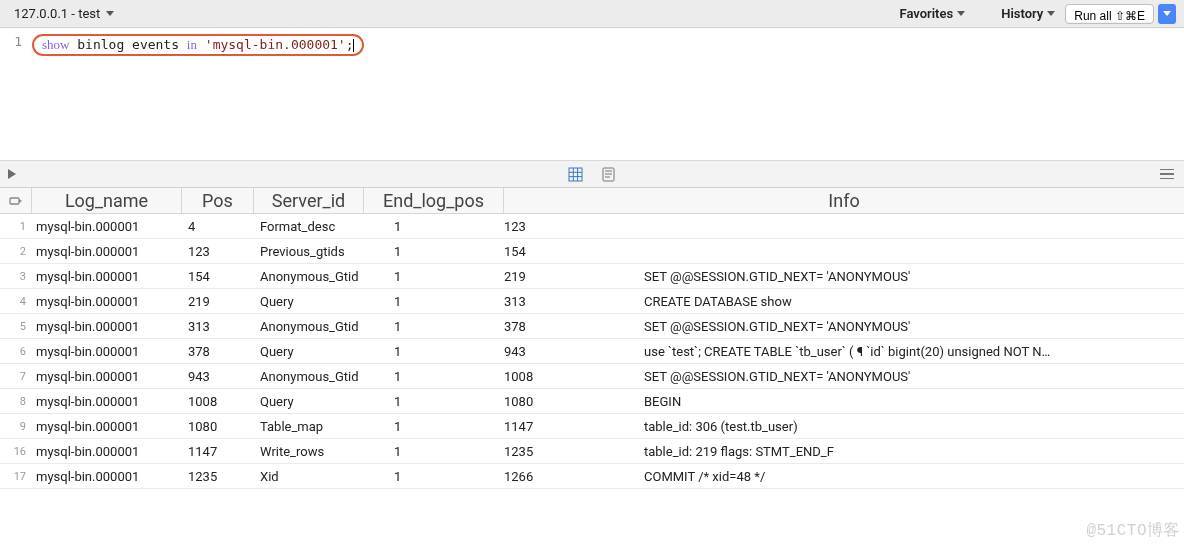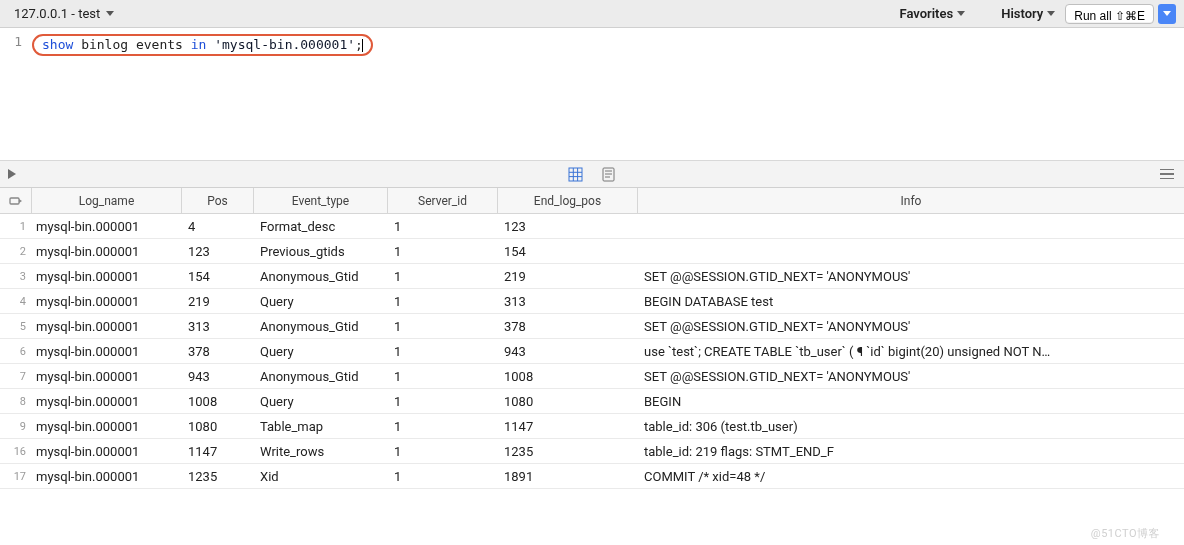--- a/index.html
+++ b/index.html
@@ -91,22 +91,22 @@
     font-size: 13px;
     line-height: 18px;
   }
   .code-highlight {
     display:inline-block;
     border:2px solid #e05a3a;
     border-radius: 14px;
     padding: 0 8px;
     line-height: 18px;
   }
-  .kw { color:#1d4ed8; }
-  .str { color:#0f172a;margin-top:16px; }
+  .kw { color:#8b5cf6;font-family:Liberation Serif, serif; }
+  .str { color:#7f1d1d;margin-top:16px; }
   .caret {
     display:inline-block;
     width:1px; height:13px;
     background:#000;
     vertical-align:middle;
     margin-left:-1px;
   }
 
   
   .mid-toolbar {
@@ -143,21 +143,21 @@
 
   .grid-icon svg, .doc-icon svg { display:block; }
 
   
   .results-head {
     height:26px;
     background:#f7f7f7;
     border-bottom:1px solid #d6d6d6;
     display:flex;
     align-items:center;
-    font-size:12px;
+    font-size:18px;
     color:#444;
   }
   .rowsel {
     width:32px; height:100%;
     border-right:1px solid #d6d6d6;
     display:flex; align-items:center; justify-content:center;
     cursor:pointer;
   }
   .th {
     height:100%;
@@ -203,24 +203,25 @@
   }
   .td.col-log  { padding-left:4px; }
   .td.col-pos  { }
   .td.col-evt  { }
   .td.col-srv  { }
   .td.col-end  { }
   .td.col-info { flex:1; }
 
   .watermark {
     position:absolute;
-    bottom:4px; right:24px;
-    font-size:11px;
+    bottom:4px; right:4px;
+    font-size:16px;
     color:#d0d0d0;
     letter-spacing:0.5px;
+    font-family:Liberation Mono, monospace;
   }
 </style>
 </head>
 <body>
 
 <div class="top-toolbar">
   <div class="tab-label">
     <span>127.0.0.1 - test</span>
     <span class="chev chev-down"></span>
   </div>
@@ -289,21 +290,20 @@
   <div class="rowsel">
     <svg width="14" height="12" viewBox="0 0 14 12">
         <g fill="none" stroke="#888" stroke-width="1.3">
           <rect x="1" y="3" width="9" height="6" rx="1"></rect>
           <path d="M10 4 l3 2 l-3 2" fill="#888" stroke="none"></path>
         </g>
       </svg>
   </div>
   <div class="th col-log">Log_name</div>
   <div class="th col-pos">Pos</div>
-  <div class="th col-evt">Event_type</div>
   <div class="th col-srv">Server_id</div>
   <div class="th col-end">End_log_pos</div>
   <div class="th col-info last">Info</div>
 </div>
 
 <div class="results-body" id="results-body">
     <div class="tr">
       <div class="rn">1</div>
       <div class="td col-log">mysql-bin.000001</div>
       <div class="td col-pos">4</div>
@@ -329,21 +329,21 @@
       <div class="td col-end">219</div>
       <div class="td col-info">SET @@SESSION.GTID_NEXT= 'ANONYMOUS'</div>
     </div>
     <div class="tr">
       <div class="rn">4</div>
       <div class="td col-log">mysql-bin.000001</div>
       <div class="td col-pos">219</div>
       <div class="td col-evt">Query</div>
       <div class="td col-srv">1</div>
       <div class="td col-end">313</div>
-      <div class="td col-info">BEGIN DATABASE test</div>
+      <div class="td col-info">CREATE DATABASE show</div>
     </div>
     <div class="tr">
       <div class="rn">5</div>
       <div class="td col-log">mysql-bin.000001</div>
       <div class="td col-pos">313</div>
       <div class="td col-evt">Anonymous_Gtid</div>
       <div class="td col-srv">1</div>
       <div class="td col-end">378</div>
       <div class="td col-info">SET @@SESSION.GTID_NEXT= 'ANONYMOUS'</div>
     </div>
@@ -391,18 +391,18 @@
       <div class="td col-srv">1</div>
       <div class="td col-end">1235</div>
       <div class="td col-info">table_id: 219 flags: STMT_END_F</div>
     </div>
     <div class="tr">
       <div class="rn">17</div>
       <div class="td col-log">mysql-bin.000001</div>
       <div class="td col-pos">1235</div>
       <div class="td col-evt">Xid</div>
       <div class="td col-srv">1</div>
-      <div class="td col-end">1891</div>
+      <div class="td col-end">1266</div>
       <div class="td col-info">COMMIT /* xid=48 */</div>
     </div>
   </div>
 
 <div class="watermark">@51CTO博客</div>
 
 </body></html>

